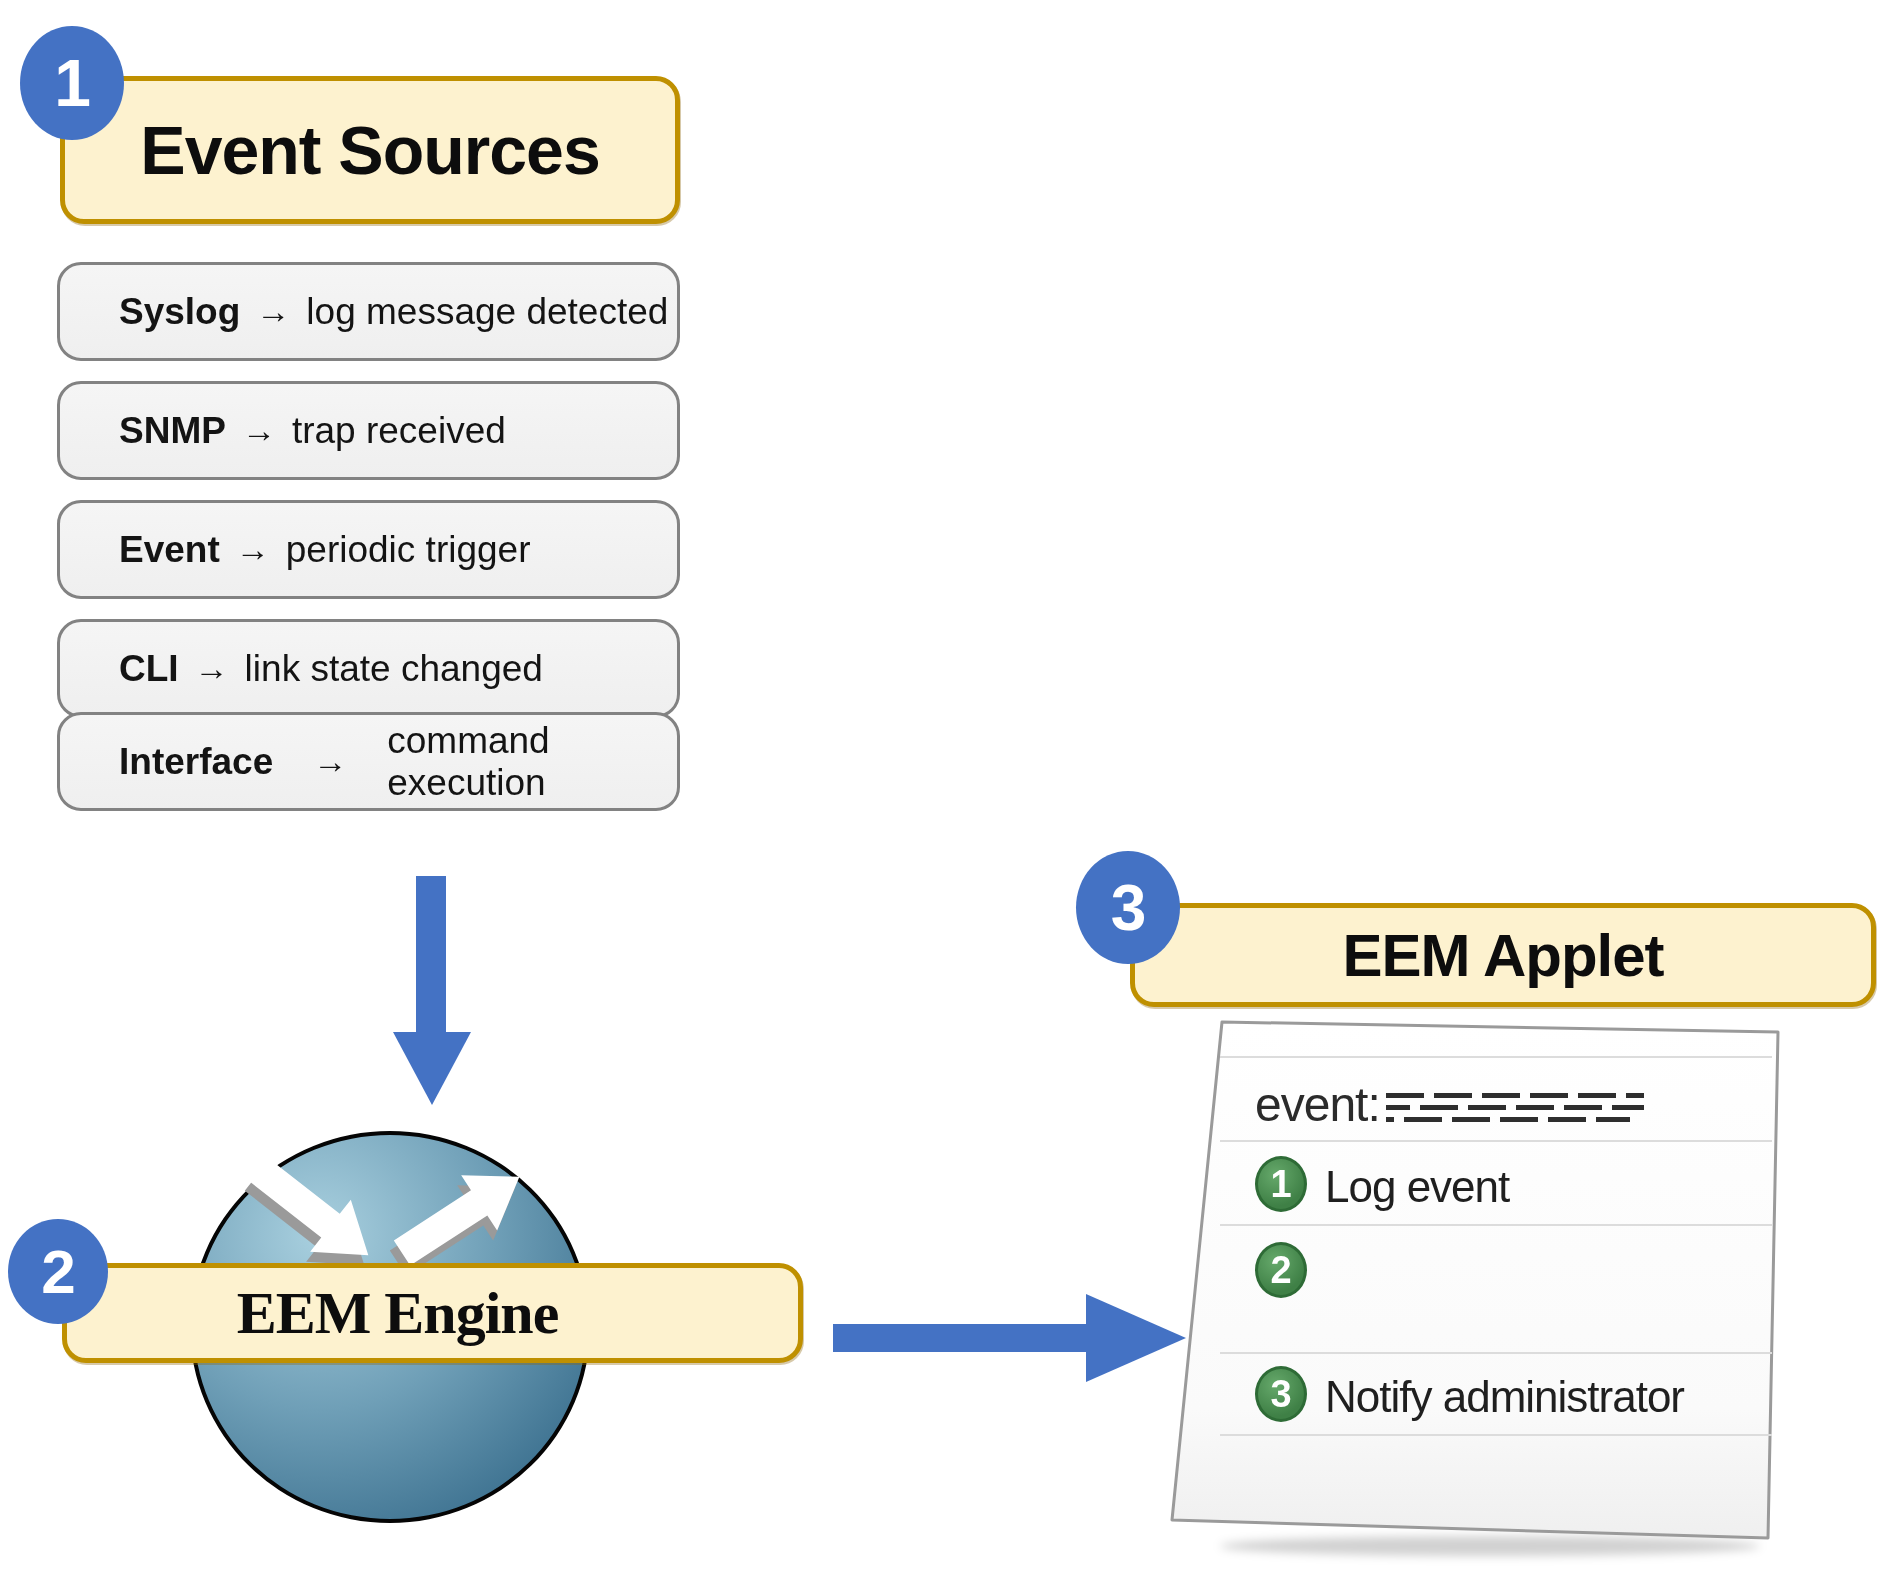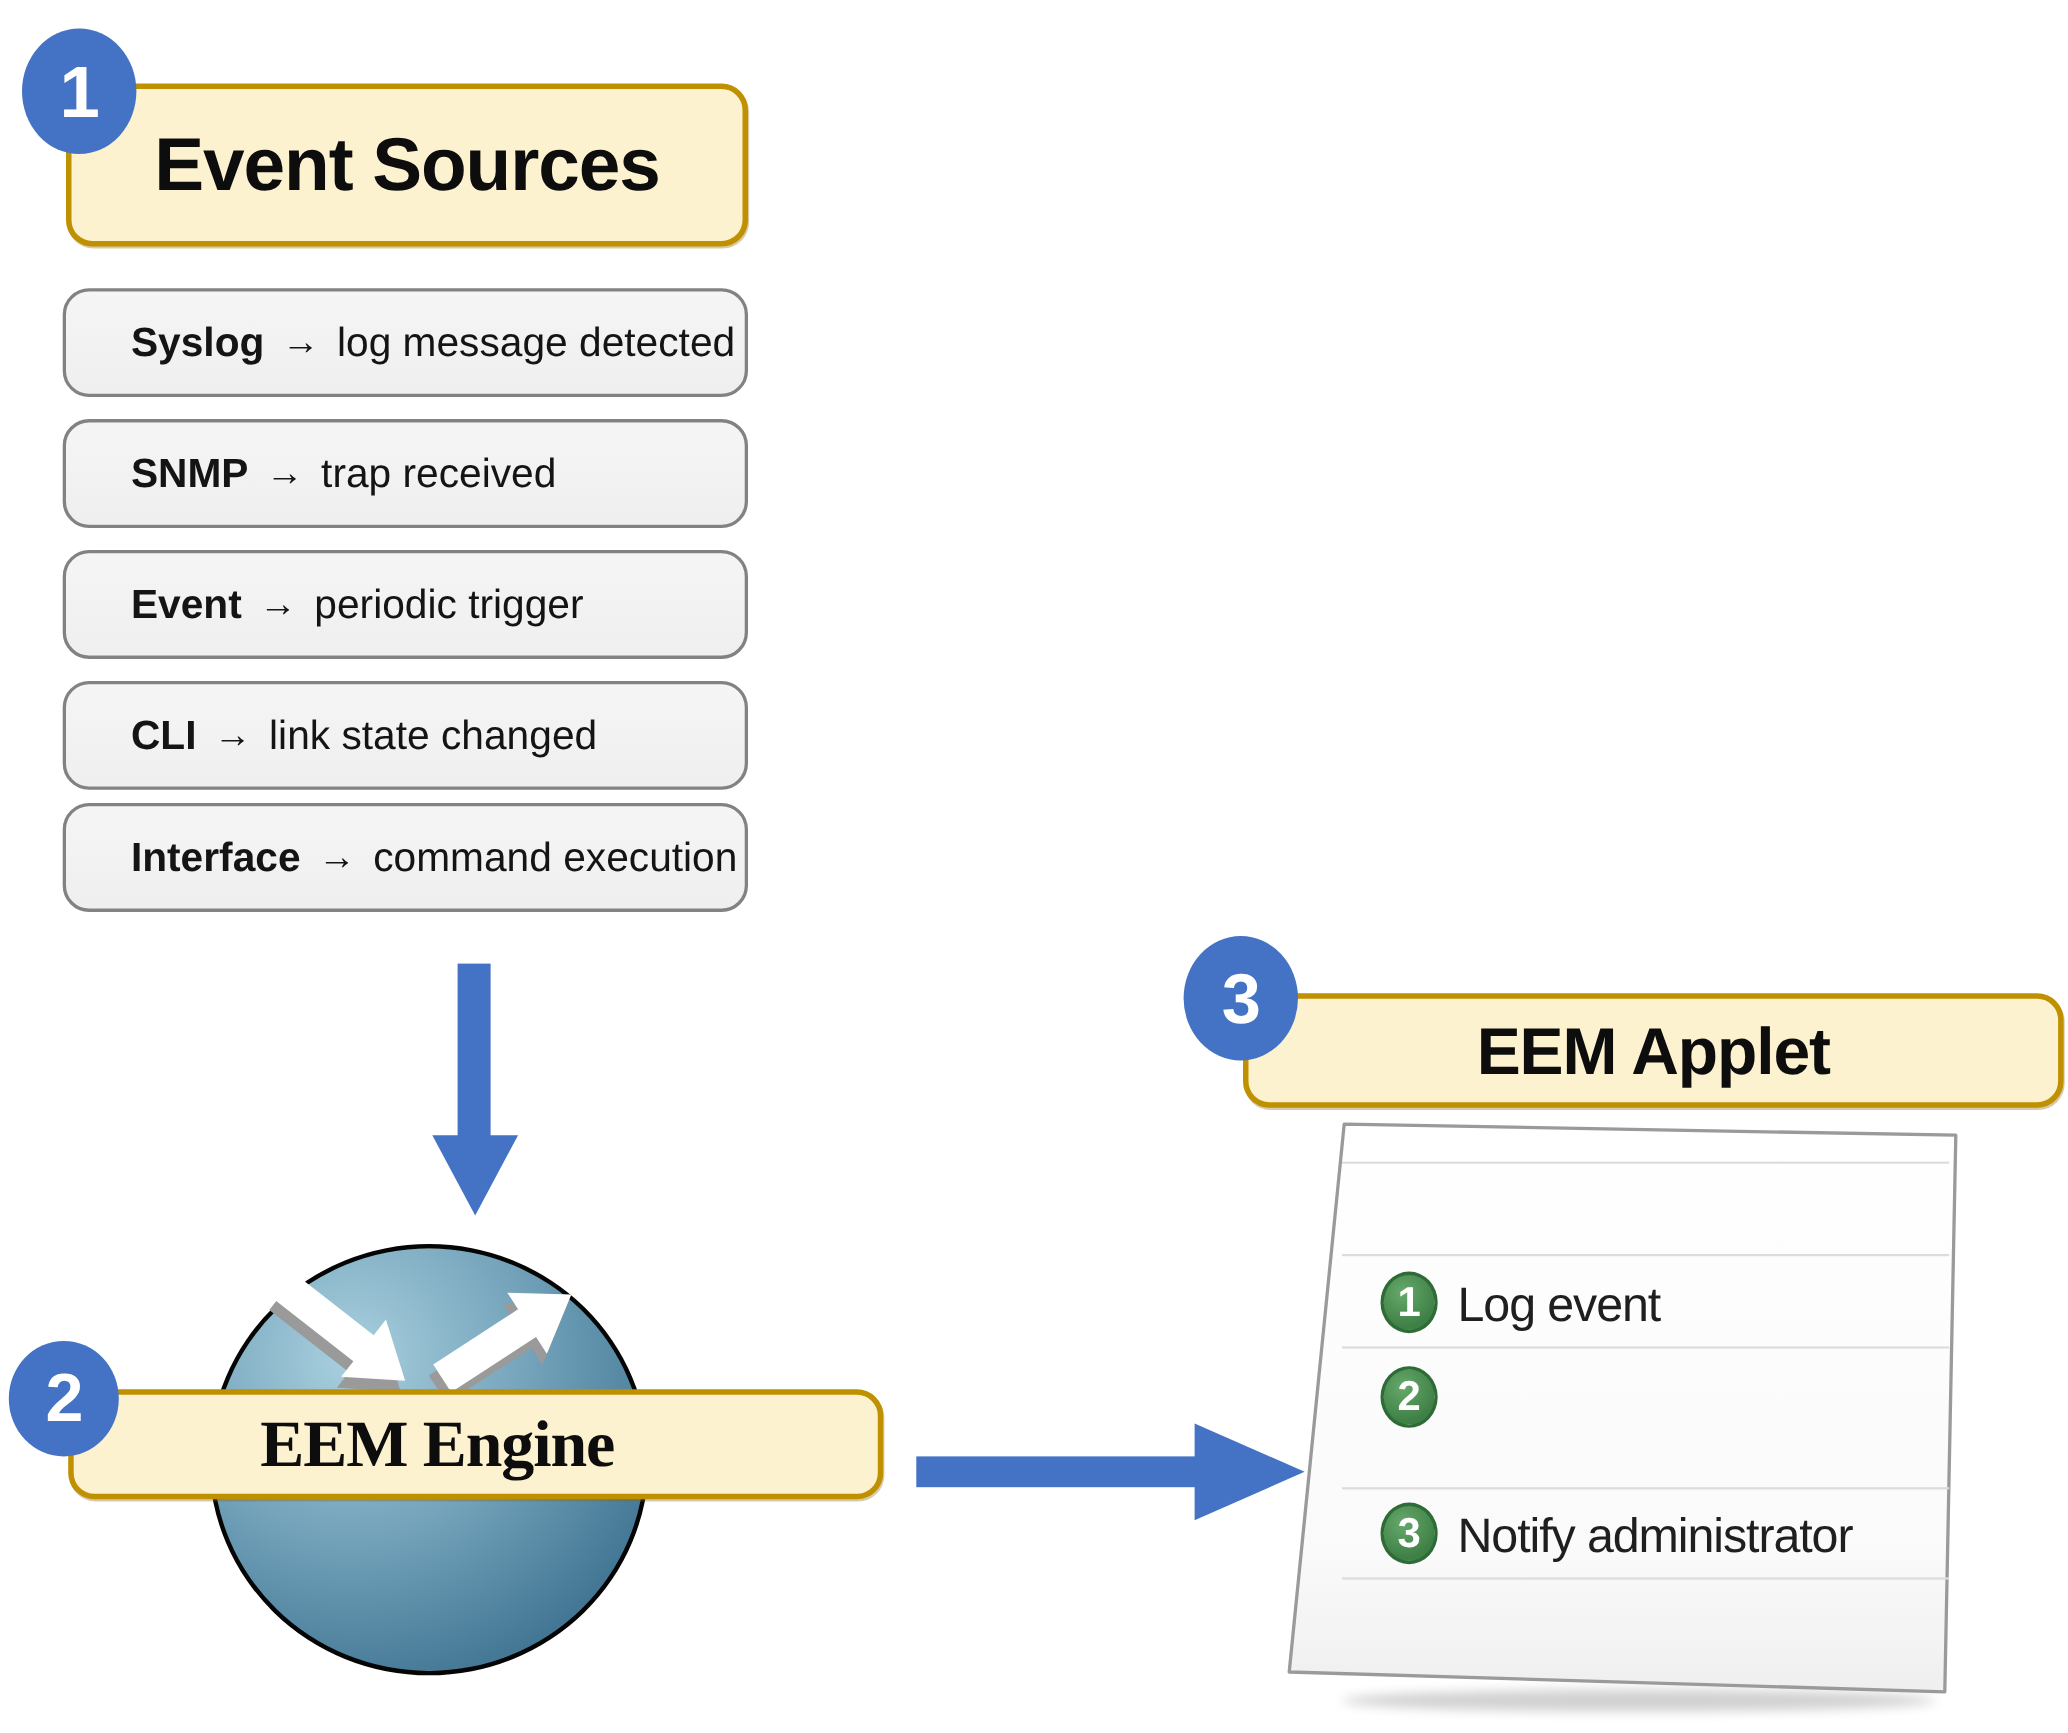--- a/index.html
+++ b/index.html
@@ -28,21 +28,21 @@
   #eem-applet-box{left:1130px;top:903px;width:746px;height:104px;font-size:60px;}
   
   .source-item{
     position:absolute;left:57px;width:623px;height:99px;
     background:linear-gradient(180deg,#f5f5f5,#efefef);
     border:3px solid #828282;border-radius:24px;
     display:flex;align-items:center;padding-left:59px;box-sizing:border-box;
     font-size:37px;color:#141414;z-index:2;
   }
   #item-0{top:262px;} #item-1{top:381px;} #item-2{top:500px;}
-  #item-3{top:619px;} #item-4{top:730px;}
+  #item-3{top:619px;} #item-4{top:712px;gap:24px;}
   .item-label{font-weight:700;}
   .item-arrow{font-weight:700;margin:0 16px;font-size:34px;}
   .item-desc{font-weight:400;}
   
   .arrow-part{position:absolute;background:#4472C4;z-index:1;}
   #down-arrow-shaft{left:416px;top:876px;width:30px;height:158px;}
   #down-arrow-head{
     position:absolute;left:393px;top:1032px;width:0;height:0;z-index:1;
     border-left:39px solid transparent;border-right:39px solid transparent;
     border-top:73px solid #4472C4;
@@ -172,20 +172,28 @@
         </linearGradient>
         <filter id="soft" x="-20%" y="-200%" width="140%" height="500%">
           <feGaussianBlur stdDeviation="5"></feGaussianBlur>
         </filter>
       </defs>
       <ellipse cx="330" cy="534" rx="270" ry="10" fill="rgba(0,0,0,0.18)" filter="url(#soft)"></ellipse>
       <polygon points="62,10 618,20 608,526 12,508" fill="url(#paperGrad)" stroke="#9a9a9a" stroke-width="3" stroke-linejoin="round"></polygon>
     </svg>
 
     <div class="paper-divider" id="pdiv-0"></div>
+    <div id="event-row">
+      <span>event:</span>
+      <span id="event-dashes">
+        <span class="dash-row"></span>
+          <span class="dash-row"></span>
+          <span class="dash-row"></span>
+      </span>
+    </div>
     <div class="paper-divider" id="pdiv-1"></div>
 
     <div class="applet-action" id="action-0">
       <span class="action-badge">1</span>
       <span class="action-text">Log event</span>
     </div>
     <div class="paper-divider" id="pdiv-2"></div>
 
     <div class="applet-action" id="action-1">
       <span class="action-badge">2</span>

